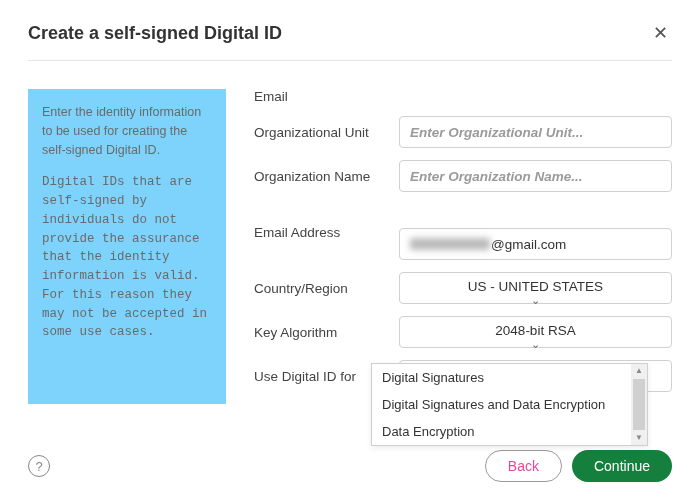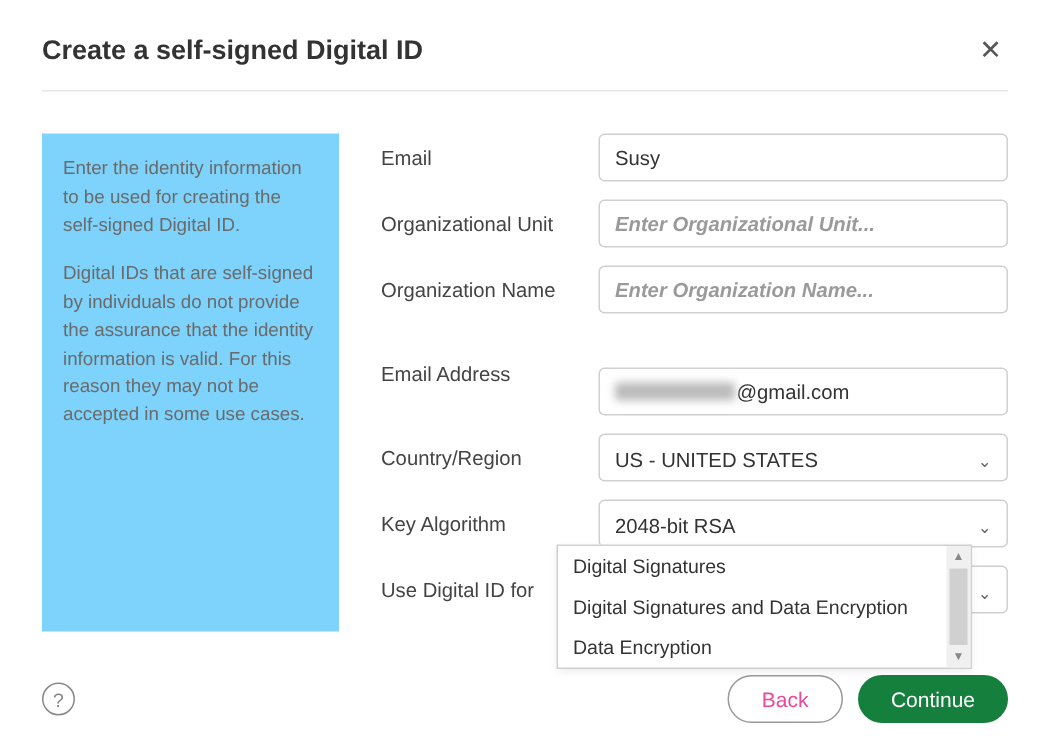--- a/index.html
+++ b/index.html
@@ -47,21 +47,21 @@
   .info-box {
     width: 198px;
     background: #7dd3fc;
     padding: 14px 14px;
     font-size: 12.5px;
     color: #6a6a6a;
     line-height: 1.5;
     flex-shrink: 0;
   }
   .info-box p { margin: 0 0 14px 0; }
-  .info-box p:last-child { margin-bottom: 4px; }
+  .info-box p:last-child { margin-bottom: 4px; font-family: Liberation Mono, monospace; }
   .form {
     flex: 1;
   }
   .row {
     display: flex;
     align-items: center;
     margin-bottom: 12px;
   }
   .label {
     width: 145px;
@@ -84,23 +84,24 @@
     font-family: inherit;
   }
   .text-input::placeholder {
     color: #9a9a9a;
     font-style: italic;
     font-weight: 600;
   }
   .select-input {
     position: relative;
     display: flex;
-    align-items: flex-end;
+    align-items: center;
     justify-content: space-between;
     cursor: pointer;
+    flex-direction: column;
   }
   .select-chevron {
     color: #666;
     font-size: 11px;
   }
   .dropdown-panel {
     position: absolute;
     left: 371px;
     top: 363px;
     width: 277px;
@@ -210,23 +211,20 @@
 
     <div class="info-box">
       <p>Enter the identity information to be used for creating the self-signed Digital ID.</p>
       <p>Digital IDs that are self-signed by individuals do not provide the assurance that the identity information is valid. For this reason they may not be accepted in some use cases.</p>
     </div>
 
     <div class="form">
 
       <div class="row">
         <div class="label">Email</div>
-        <div class="field">
-          <input class="text-input" type="text" value="Susy" style="">
-        </div>
       </div>
 
       <div class="row">
         <div class="label">Organizational Unit</div>
         <div class="field">
           <input class="text-input" type="text" placeholder="Enter Organizational Unit..." style="">
         </div>
       </div>
 
       <div class="row">

